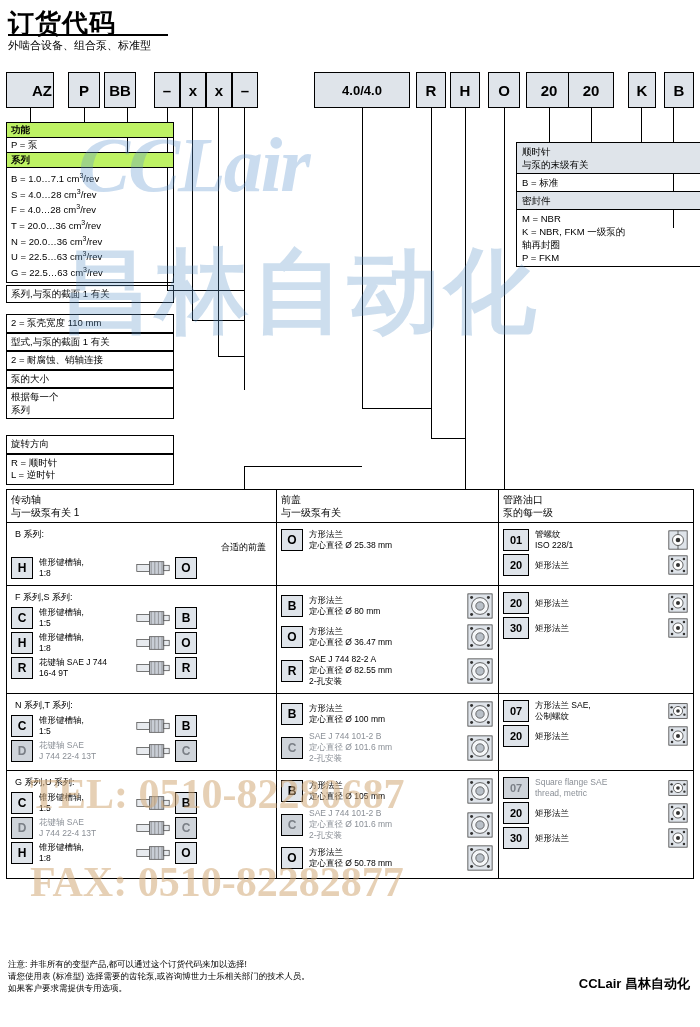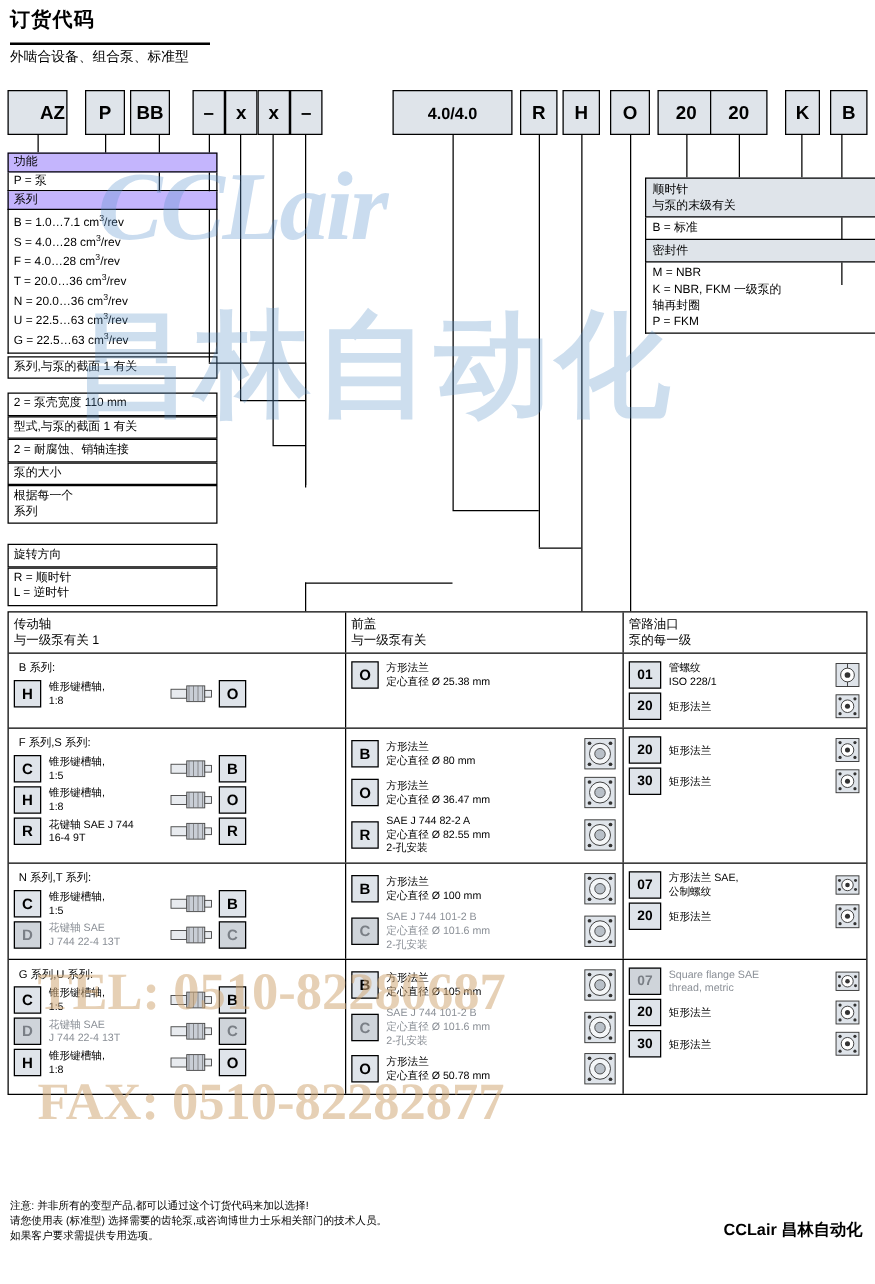--- a/index.html
+++ b/index.html
@@ -43,21 +43,21 @@
     left:30px; top:858px;
     font-family:"Liberation Serif", serif;
     font-size:42px; font-weight:bold;
     color:rgba(210,170,120,0.55);
     white-space:nowrap;
   }
 
   
   .title {
     position:absolute; left:8px; top:6px;
-    font-size:16px; font-weight:bold; letter-spacing:1px;
+    font-size:26px; font-weight:bold; letter-spacing:1px;
   }
   .title-rule {
     position:absolute; left:8px; top:34px; width:160px; height:2px; background:#000;
   }
   .subtitle {
     position:absolute; left:8px; top:38px; font-size:11px;
   }
 
   
   .coderow { position:absolute; left:6px; top:72px; width:688px; height:36px; }
@@ -74,21 +74,21 @@
   .vl { width:1px; }
   .hl { height:1px; }
 
   
   .legend { position:absolute; left:6px; top:122px; width:168px; }
   .lrow {
     border-left:1px solid #000; border-right:1px solid #000; border-bottom:1px solid #000;
     padding:1px 4px; font-size:9.5px; line-height:12px; min-height:14px;
   }
   .lrow.top { border-top:1px solid #000; }
-  .lrow.hdr { background:#c4b5fd; font-weight:normal; }
+  .lrow.hdr { background:#bef264; font-weight:bold; }
   .lblock {
     border:1px solid #000; border-top:none;
     padding:2px 4px; font-size:9.5px; line-height:12.5px;
   }
   sup.rev { font-size:7px; vertical-align:super; }
 
   
   .rlegend { position:absolute; left:500px; top:142px; width:194px;margin-left:16px; }
   .rbox { border:1px solid #000; padding:2px 5px; font-size:9.5px; line-height:13px; }
   .rbox.hdr { background:#dfe4ea; }
@@ -254,20 +254,21 @@
           <div>与一级泵有关</div>
         </div>
         <div class="tc c3 thead">
           <div>管路油口</div>
           <div>泵的每一级</div>
         </div>
       </div>
       <div class="trow">
         <div class="tc c1 cellpad">
           <div class="grouplabel">B 系列:</div>
+          <div class="rightalign">合适的前盖</div>
           <div class="optline">
             <div class="kbox">H</div>
             <div class="ktxt" style="width: 92px; flex: 0 0 auto;">锥形键槽轴,<br>1:8</div>
             <span class="shaftimg"><svg viewBox="0 0 40 20" width="36" height="18">
                 <rect x="2" y="6" width="14" height="8" fill="#e8ebef" stroke="#444" stroke-width="0.8"></rect>
                 <rect x="16" y="3" width="16" height="14" fill="#c9ced6" stroke="#444" stroke-width="0.8"></rect>
                 <rect x="32" y="7" width="6" height="6" fill="#e8ebef" stroke="#444" stroke-width="0.8"></rect>
                 <line x1="18" y1="3" x2="18" y2="17" stroke="#666" stroke-width="0.6"></line>
                 <line x1="22" y1="3" x2="22" y2="17" stroke="#666" stroke-width="0.6"></line>
                 <line x1="26" y1="3" x2="26" y2="17" stroke="#666" stroke-width="0.6"></line>

